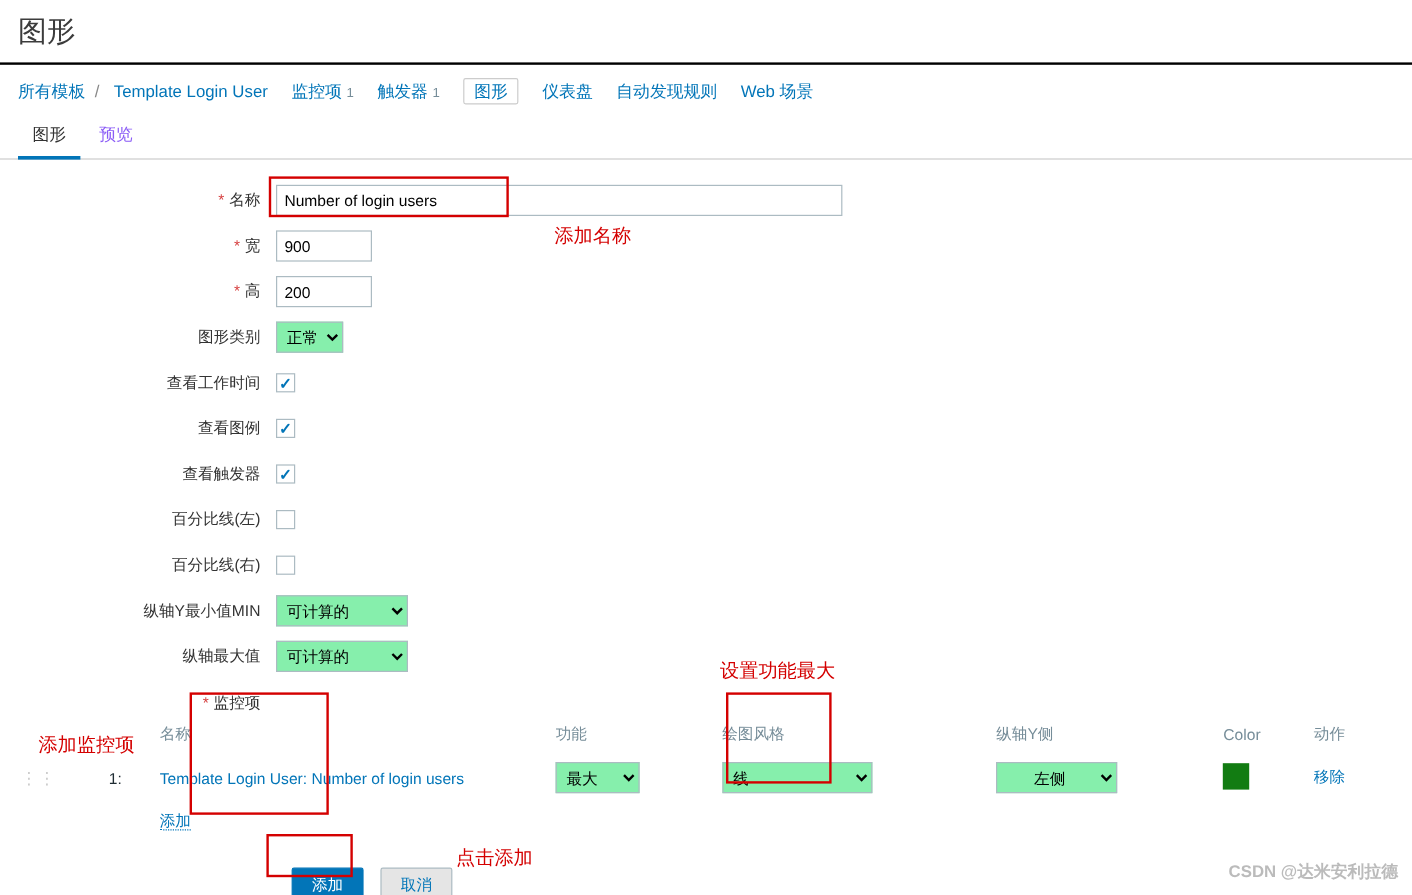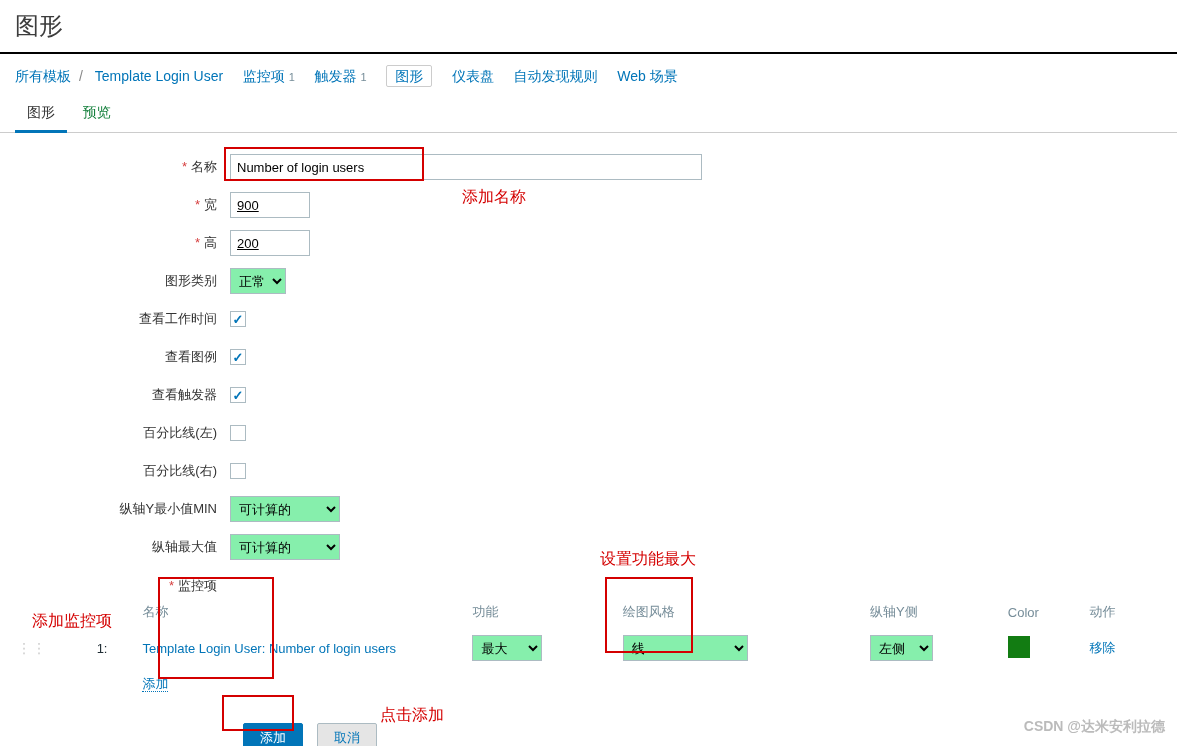--- a/index.html
+++ b/index.html
@@ -5,29 +5,29 @@
 * { box-sizing: border-box; margin: 0; padding: 0; }
 body { font-family: Arial, "Microsoft YaHei", sans-serif; font-size: 13px; color: #1f2c33; background: #fff; width: 1177px; }
 .header { padding: 10px 15px; border-bottom: 2px solid #000; }
 .header h1 { font-size: 24px; font-weight: normal; color: #3c3c3c; }
 .breadcrumbs { padding: 14px 15px 10px; font-size: 14px; }
 .breadcrumbs a { color: #0275b8; text-decoration: none; margin-right: 8px; }
 .breadcrumbs .sep { color: #888; margin-right: 8px; }
 .breadcrumbs .count { color: #768d99; font-size: 11px; }
 .breadcrumbs .active { background: #fff; border: 1px solid #ccc; padding: 2px 8px; border-radius: 2px; color: #0275b8; }
 .tabs { padding: 0 15px; border-bottom: 1px solid #ccc; }
-.tabs a { display: inline-block; padding: 8px 12px; color: #15803d; text-decoration: none; font-size: 14px; }
+.tabs a { display: inline-block; padding: 8px 12px; color: #8b5cf6; text-decoration: none; font-size: 14px; }
 .tabs a.selected { color: #333; border-bottom: 3px solid #0275b8; margin-bottom: -1px; }
 .form { padding: 20px 15px 30px; }
 .form-row { display: flex; align-items: center; margin-bottom: 10px; min-height: 28px; }
 .form-label { width: 215px; text-align: right; padding-right: 13px; color: #333; }
 .req { color: #d63f3f; margin-right: 4px; }
 .txt-input { border: 1px solid #acbbc2; padding: 4px 6px; font-size: 13px; height: 26px; }
 .txt-name { width: 472px; }
-.txt-num { width: 80px; text-decoration: underline; }
+.txt-num { width: 80px; }
 select { border: 1px solid #acbbc2; padding: 2px 4px; font-size: 13px; height: 26px; background: #86efac; }
 .chk { width: 16px; height: 16px; border: 1px solid #acbbc2; display: inline-flex; align-items: center; justify-content: center; cursor: pointer; }
 .chk.checked::after { content: "✓"; color: #0275b8; font-weight: bold; font-size: 13px; }
 .items-section { display: flex; margin-top: 5px; flex-direction: column; }
 .items-table { margin-left: 0; }
 .items-table th { text-align: left; font-weight: normal; color: #768d99; padding: 6px 14px 6px 0; font-size: 13px; }
 .items-table td { padding: 6px 14px 6px 0; vertical-align: middle; }
 .drag-handle { color: #ccc; cursor: move; font-size: 14px; letter-spacing: 1px; }
 .link { color: #0275b8; text-decoration: none; cursor: pointer; }
 .link-dotted { border-bottom: 1px dotted #0275b8; }
@@ -35,21 +35,21 @@
 .buttons { margin-left: 228px; margin-top: 22px; display:flex; align-items:center; gap: 14px;}
 .btn { padding: 5px 16px; font-size: 13px; cursor: pointer; border-radius: 2px; }
 .btn-primary { background: #0275b8; color: #fff; border: 1px solid #0275b8; }
 .btn-default { background: #e5e5e5; color: #0275b8; border: 1px solid #acbbc2; }
 .annot { color: #d40000; font-size: 16px; position: absolute; pointer-events: none; }
 .redbox { border: 2px solid #d40000; position: absolute; pointer-events: none; }
 .watermark { position: absolute; right: 12px; bottom: 10px; color: #bbb; font-size: 14px; font-weight: bold; }
 .col-name { width: 328px; }
 select.func { width: 70px; }
 select.draw { width: 125px; }
-select.yaxis { width: 63px; }
+select.yaxis { width: 101px; text-align: center; }
 </style>
 </head>
 <body>
 
 <div class="header">
   <h1>图形</h1>
 </div>
 
 <div class="breadcrumbs">
   <a>所有模板</a><span class="sep">/</span>

